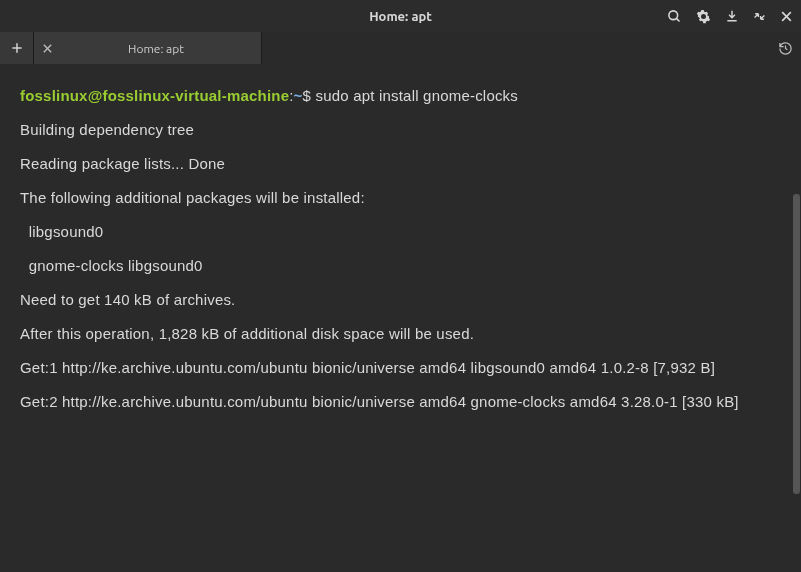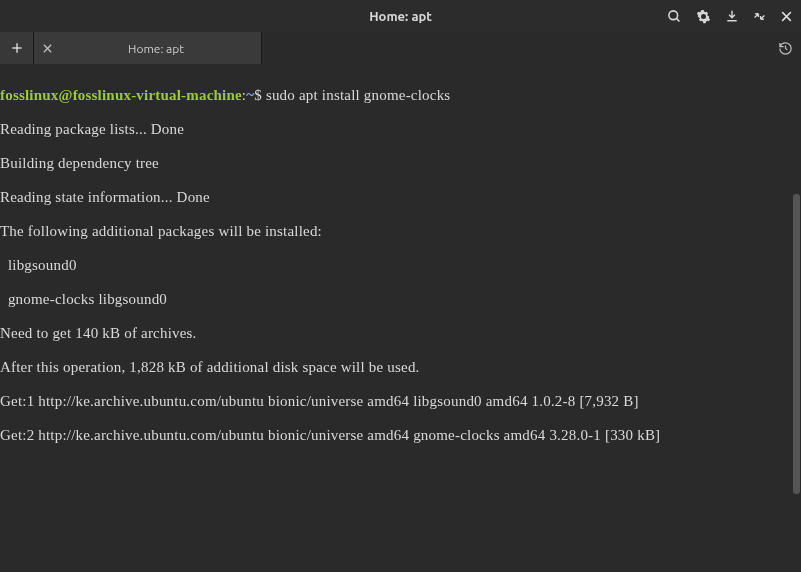--- a/index.html
+++ b/index.html
@@ -84,22 +84,22 @@
       right: 8px;
       top: 0;
       height: 100%;
       display: flex;
       align-items: center;
       color: #bbb;
     }
     .terminal {
       background: #2a2a2a;
       height: calc(572px - 64px);
-      padding: 6px 0;
-      font-family: Liberation Serif, serif;
+      padding: 6px 20px;
+      font-family: Liberation Sans, sans-serif;
       font-size: 15px;
       line-height: 17px;
       color: #d9d9d9;
       white-space: pre-wrap;
       word-break: break-all;
       overflow: hidden;
       position: relative;
       letter-spacing: 0.2px;
     }
     .prompt-user {
@@ -185,23 +185,22 @@
   <div class="tabbar-right">
     <svg width="15" height="15" viewBox="0 0 24 24" fill="none" stroke="#bbb" stroke-width="2">
         <path d="M3 12a9 9 0 109-9 9 9 0 00-8.5 6M3 3v6h6"></path>
         <path d="M12 7v5l3 2"></path>
       </svg>
   </div>
 </div>
 
 <div class="terminal">
 <div><span class="prompt-user">fosslinux@fosslinux-virtual-machine</span><span class="prompt-colon">:</span><span class="prompt-path">~</span><span class="prompt-dollar">$ </span><span class="cmd">sudo apt install gnome-clocks</span></div>
+<div>Building dependency tree</div>
 <div>Reading package lists... Done</div>
-<div>Building dependency tree</div>
-<div>Reading state information... Done</div>
 <div>The following additional packages will be installed:</div>
 <div>  libgsound0</div>
 <div>  gnome-clocks libgsound0</div>
 <div>Need to get 140 kB of archives.</div>
 <div>After this operation, 1,828 kB of additional disk space will be used.</div>
 <div>Get:1 http://ke.archive.ubuntu.com/ubuntu bionic/universe amd64 libgsound0 amd64 1.0.2-8 [7,932 B]</div>
 <div>Get:2 http://ke.archive.ubuntu.com/ubuntu bionic/universe amd64 gnome-clocks amd64 3.28.0-1 [330 kB]</div>
 
 
 

